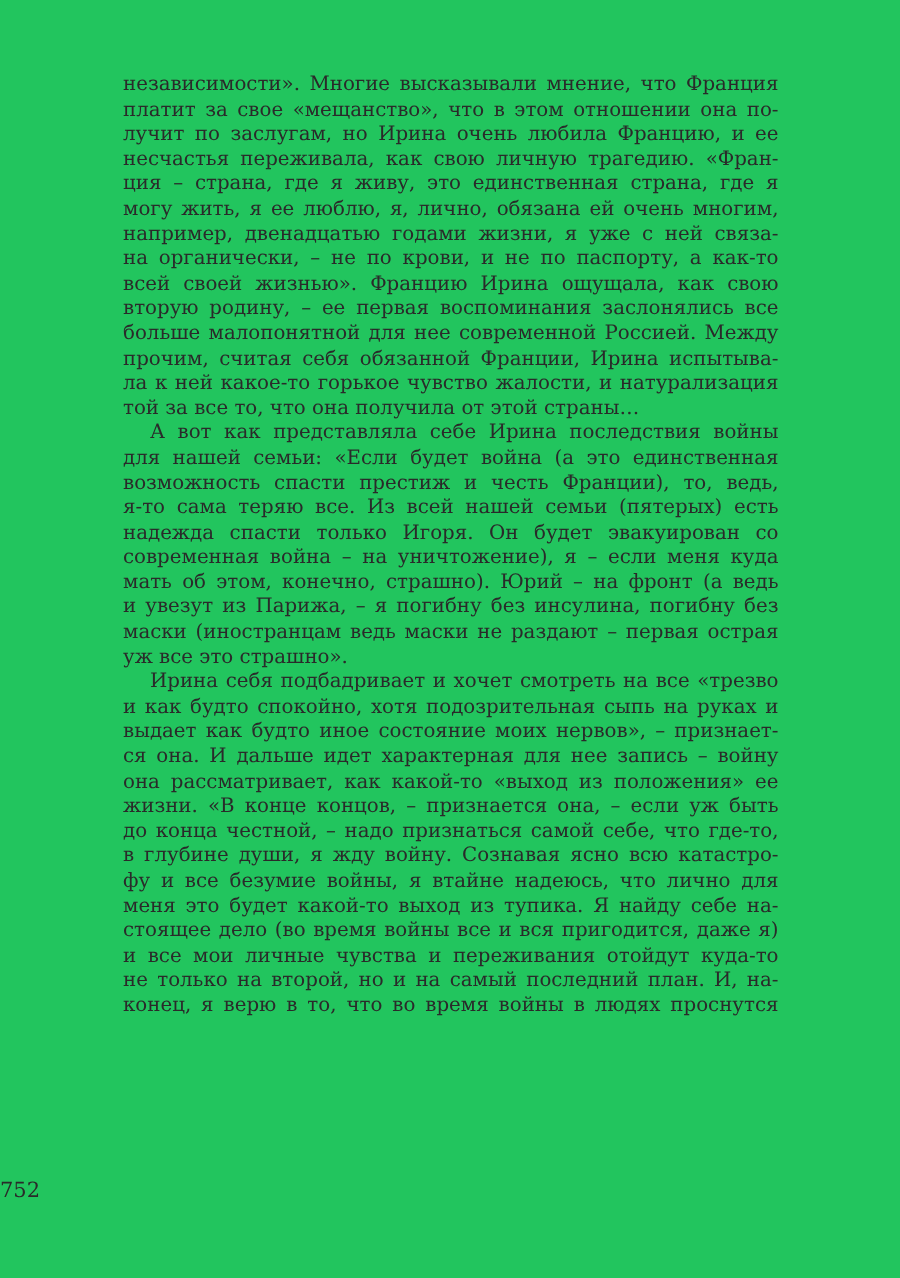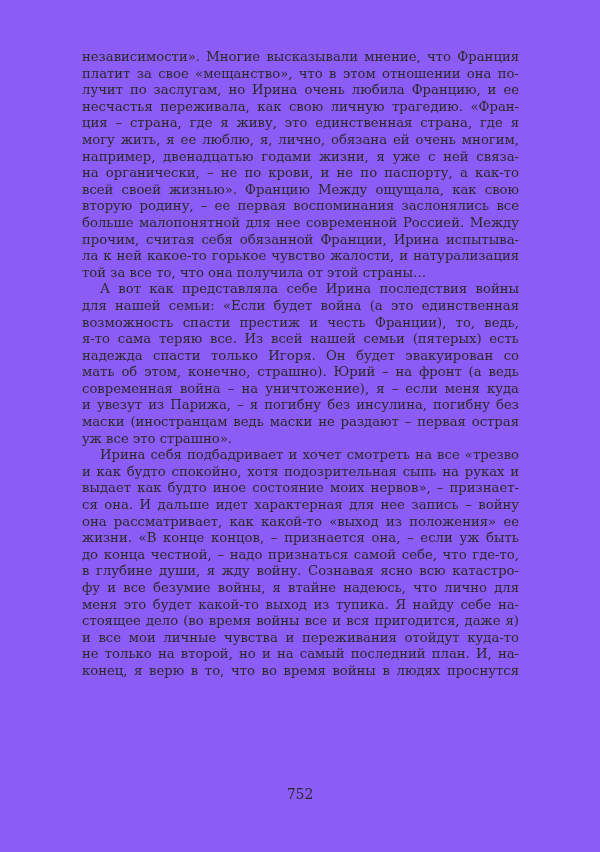--- a/index.html
+++ b/index.html
@@ -1,67 +1,67 @@
 <!DOCTYPE html>
 <html><head>
 <meta charset="utf-8">
 <style>
   html, body { margin: 0; padding: 0; background: #ffffff; }
   body { width: 600px; height: 852px; position: relative; overflow: hidden; }
   .page {
-    position: absolute; left: 0; top: 0; width: 600px; height: 852px; background: #8b5cf6;
+    position: absolute; left: 0; top: 0; width: 600px; height: 852px; background: #22c55e;
   }
   .text-block {
     position: absolute; left: 82px; top: 49px; width: 437px;
     font-family: "DejaVu Serif", "Liberation Serif", serif;
     font-size: 13.2px; line-height: 16.6px; color: #2a2a2a;
   }
   .line {
     display: block; white-space: nowrap; height: 16.6px;
     text-align: justify; text-align-last: justify;
     overflow: visible;
   }
   .line.last { text-align-last: left; }
   .line.indent { padding-left: 18px; }
   .page-number {
-    position: absolute; left: 0; width: 600px; top: 786px; text-align: center;
+    position: absolute; left: 0; width: 600px; top: 786px; 
     font-family: "DejaVu Serif", "Liberation Serif", serif; font-size: 14px; color: #2a2a2a;
   }
 </style>
 </head>
 <body>
 
 <div class="page">
   <div class="text-block">
 
     <div>
       <span class="line">независимости». Многие высказывали мнение, что Франция</span>
       <span class="line">платит за свое «мещанство», что в этом отношении она по-</span>
       <span class="line">лучит по заслугам, но Ирина очень любила Францию, и ее</span>
       <span class="line">несчастья переживала, как свою личную трагедию. «Фран-</span>
       <span class="line">ция – страна, где я живу, это единственная страна, где я</span>
       <span class="line">могу жить, я ее люблю, я, лично, обязана ей очень многим,</span>
       <span class="line">например, двенадцатью годами жизни, я уже с ней связа-</span>
       <span class="line">на органически, – не по крови, и не по паспорту, а как-то</span>
-      <span class="line">всей своей жизнью». Францию Между ощущала, как свою</span>
+      <span class="line">всей своей жизнью». Францию Ирина ощущала, как свою</span>
       <span class="line">вторую родину, – ее первая воспоминания заслонялись все</span>
       <span class="line">больше малопонятной для нее современной Россией. Между</span>
       <span class="line">прочим, считая себя обязанной Франции, Ирина испытыва-</span>
       <span class="line">ла к ней какое-то горькое чувство жалости, и натурализация</span>
       <span class="line last">той за все то, что она получила от этой страны…</span>
     </div>
 
     <div>
       <span class="line indent">А вот как представляла себе Ирина последствия войны</span>
       <span class="line">для нашей семьи: «Если будет война (а это единственная</span>
       <span class="line">возможность спасти престиж и честь Франции), то, ведь,</span>
       <span class="line">я-то сама теряю все. Из всей нашей семьи (пятерых) есть</span>
       <span class="line">надежда спасти только Игоря. Он будет эвакуирован со</span>
+      <span class="line">современная война – на уничтожение), я – если меня куда</span>
       <span class="line">мать об этом, конечно, страшно). Юрий – на фронт (а ведь</span>
-      <span class="line">современная война – на уничтожение), я – если меня куда</span>
       <span class="line">и увезут из Парижа, – я погибну без инсулина, погибну без</span>
       <span class="line">маски (иностранцам ведь маски не раздают – первая острая</span>
       <span class="line last">уж все это страшно».</span>
     </div>
 
     <div>
       <span class="line indent">Ирина себя подбадривает и хочет смотреть на все «трезво</span>
       <span class="line">и как будто спокойно, хотя подозрительная сыпь на руках и</span>
       <span class="line">выдает как будто иное состояние моих нервов», – признает-</span>
       <span class="line">ся она. И дальше идет характерная для нее запись – войну</span>

